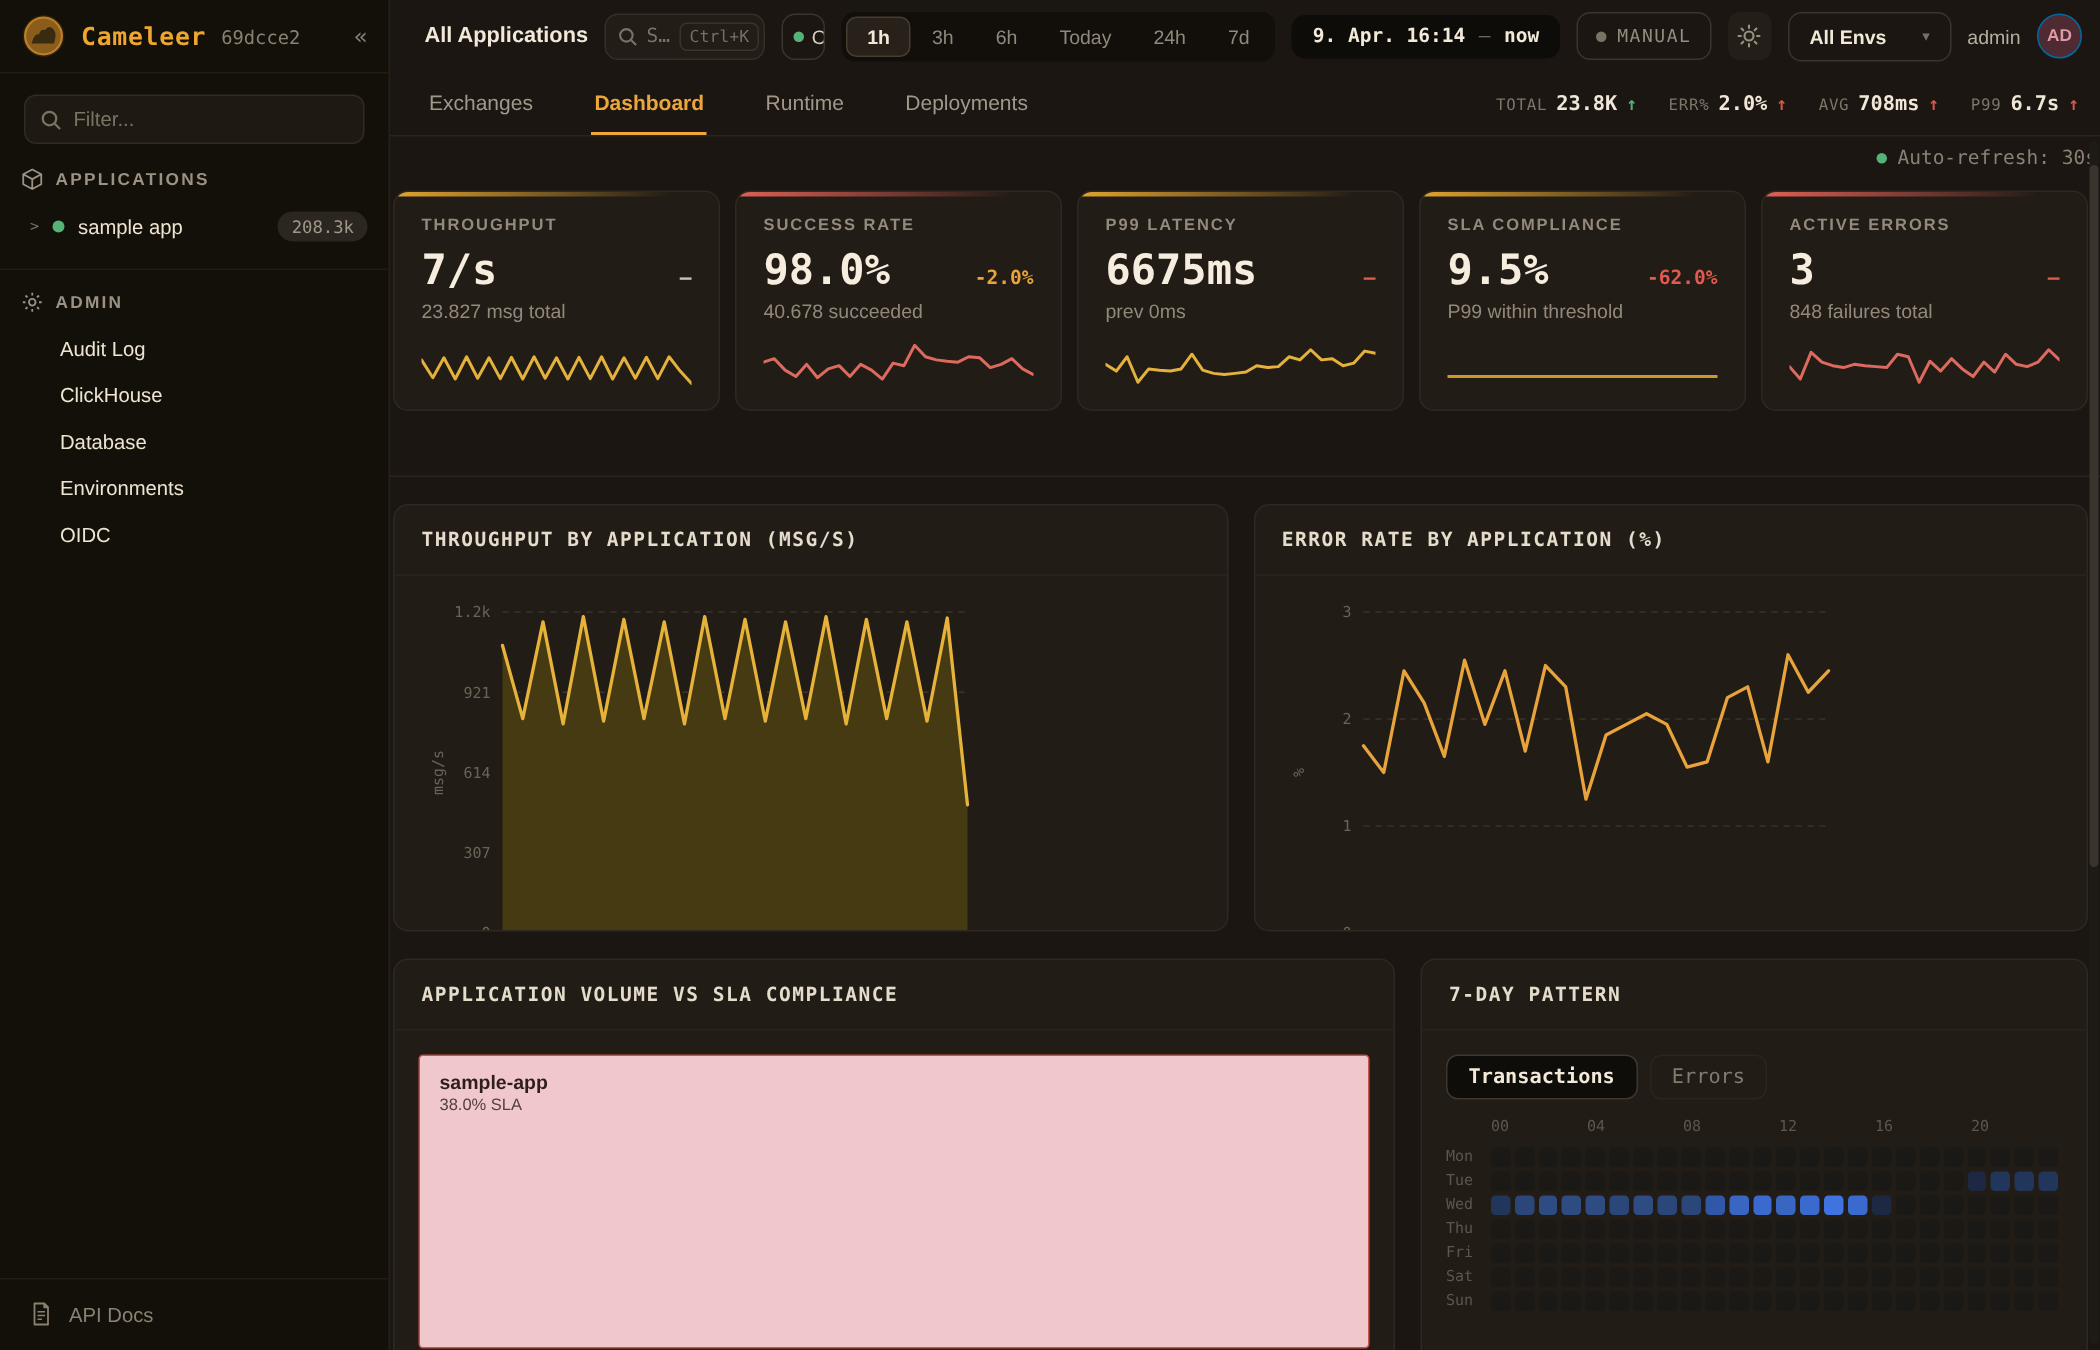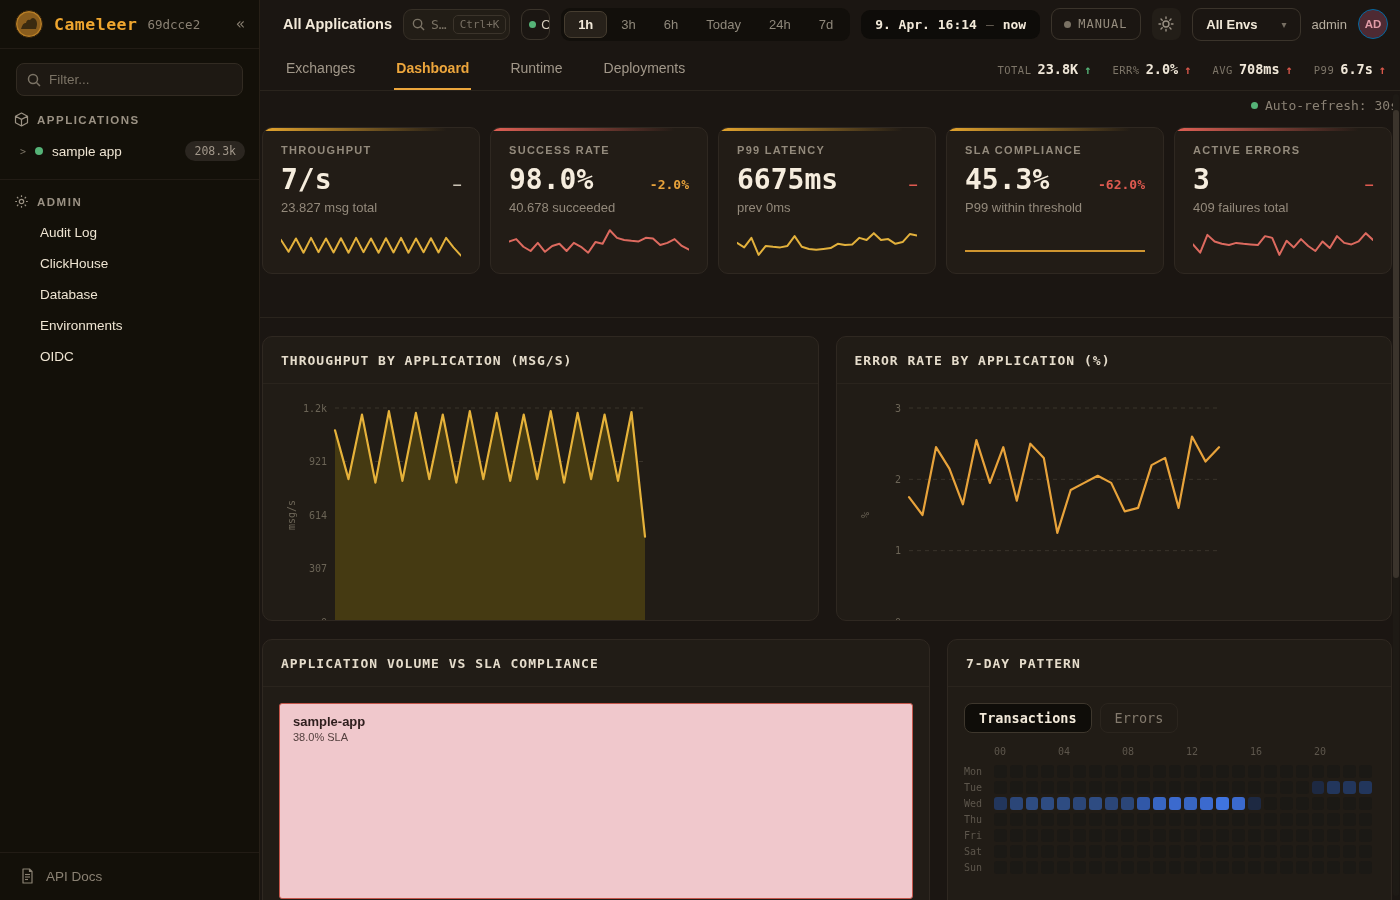--- a/index.html
+++ b/index.html
@@ -324,38 +324,38 @@
           <div class="kpi-spark">
             <svg viewBox="0 0 100 40" preserveAspectRatio="none">
               <polyline points="0.0,22.1 4.0,27.1 8.0,16.5 12.0,35.4 16.0,25.5 20.0,26.4 24.0,27.1 28.0,25.5 32.0,14.6 36.0,26.4 40.0,28.8 44.0,29.7 48.0,28.8 52.0,27.8 56.0,23.1 60.0,24.5 64.0,23.8 68.0,16.5 72.0,18.8 76.0,11.3 80.0,18.8 84.0,17.9 88.0,23.1 92.0,21.2 96.0,12.3 100.0,13.9" fill="none" stroke="#e3b13c" stroke-width="2" vector-effect="non-scaling-stroke" stroke-linejoin="round" stroke-linecap="round"></polyline>
             </svg>
           </div>
         </div>
         <div class="kpi-card">
           <div class="kpi-accent" style="background: linear-gradient(90deg, rgb(227, 164, 46) 0%, rgba(0, 0, 0, 0) 85%);"></div>
           <div class="kpi-title">SLA COMPLIANCE</div>
           <div class="kpi-valrow">
-            <span class="kpi-value">45.3%</span>
+            <span class="kpi-value">9.5%</span>
             <span class="kpi-delta" style="color: rgb(224, 90, 80);">-62.0%</span>
           </div>
           <div class="kpi-sub">P99 within threshold</div>
           <div class="kpi-spark">
             <svg viewBox="0 0 100 40" preserveAspectRatio="none">
               <polyline points="0.0,31.1 100.0,31.1" fill="none" stroke="#cf9530" stroke-width="2" vector-effect="non-scaling-stroke" stroke-linejoin="round" stroke-linecap="round"></polyline>
             </svg>
           </div>
         </div>
         <div class="kpi-card">
           <div class="kpi-accent" style="background: linear-gradient(90deg, rgb(224, 96, 85) 0%, rgba(0, 0, 0, 0) 85%);"></div>
           <div class="kpi-title">ACTIVE ERRORS</div>
           <div class="kpi-valrow">
             <span class="kpi-value">3</span>
             <span class="kpi-delta" style="color: rgb(224, 90, 80);">–</span>
           </div>
-          <div class="kpi-sub">409 failures total</div>
+          <div class="kpi-sub">848 failures total</div>
           <div class="kpi-spark">
             <svg viewBox="0 0 100 40" preserveAspectRatio="none">
               <polyline points="0.0,23.8 4.0,33.0 8.0,13.2 12.0,20.5 16.0,23.1 20.0,24.5 24.0,22.1 28.0,23.1 32.0,23.8 36.0,24.5 40.0,14.6 44.0,16.5 48.0,35.4 52.0,19.8 56.0,27.1 60.0,17.9 64.0,25.5 68.0,31.1 72.0,20.5 76.0,27.8 80.0,14.6 84.0,22.1 88.0,23.8 92.0,20.5 96.0,11.3 100.0,18.8" fill="none" stroke="#dd6a5f" stroke-width="2" vector-effect="non-scaling-stroke" stroke-linejoin="round" stroke-linecap="round"></polyline>
             </svg>
           </div>
         </div>
       </div>
 
     <div class="section-div"></div>
 

